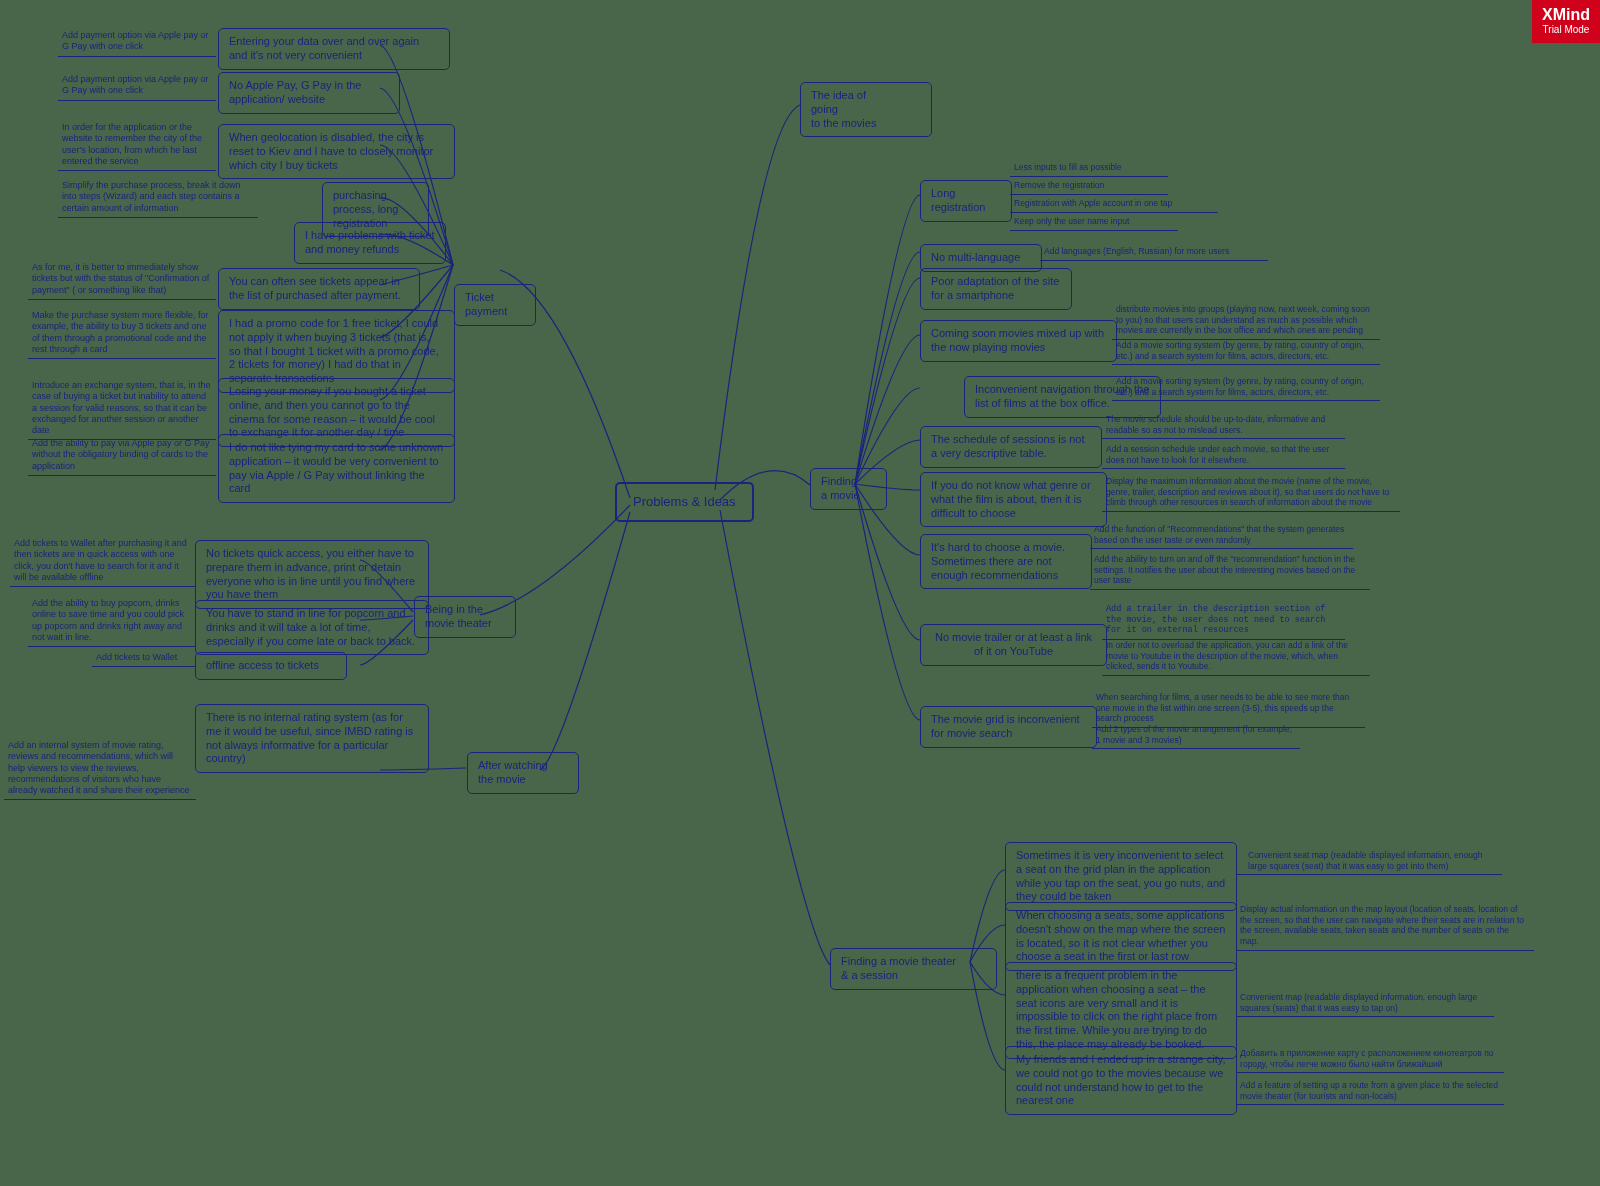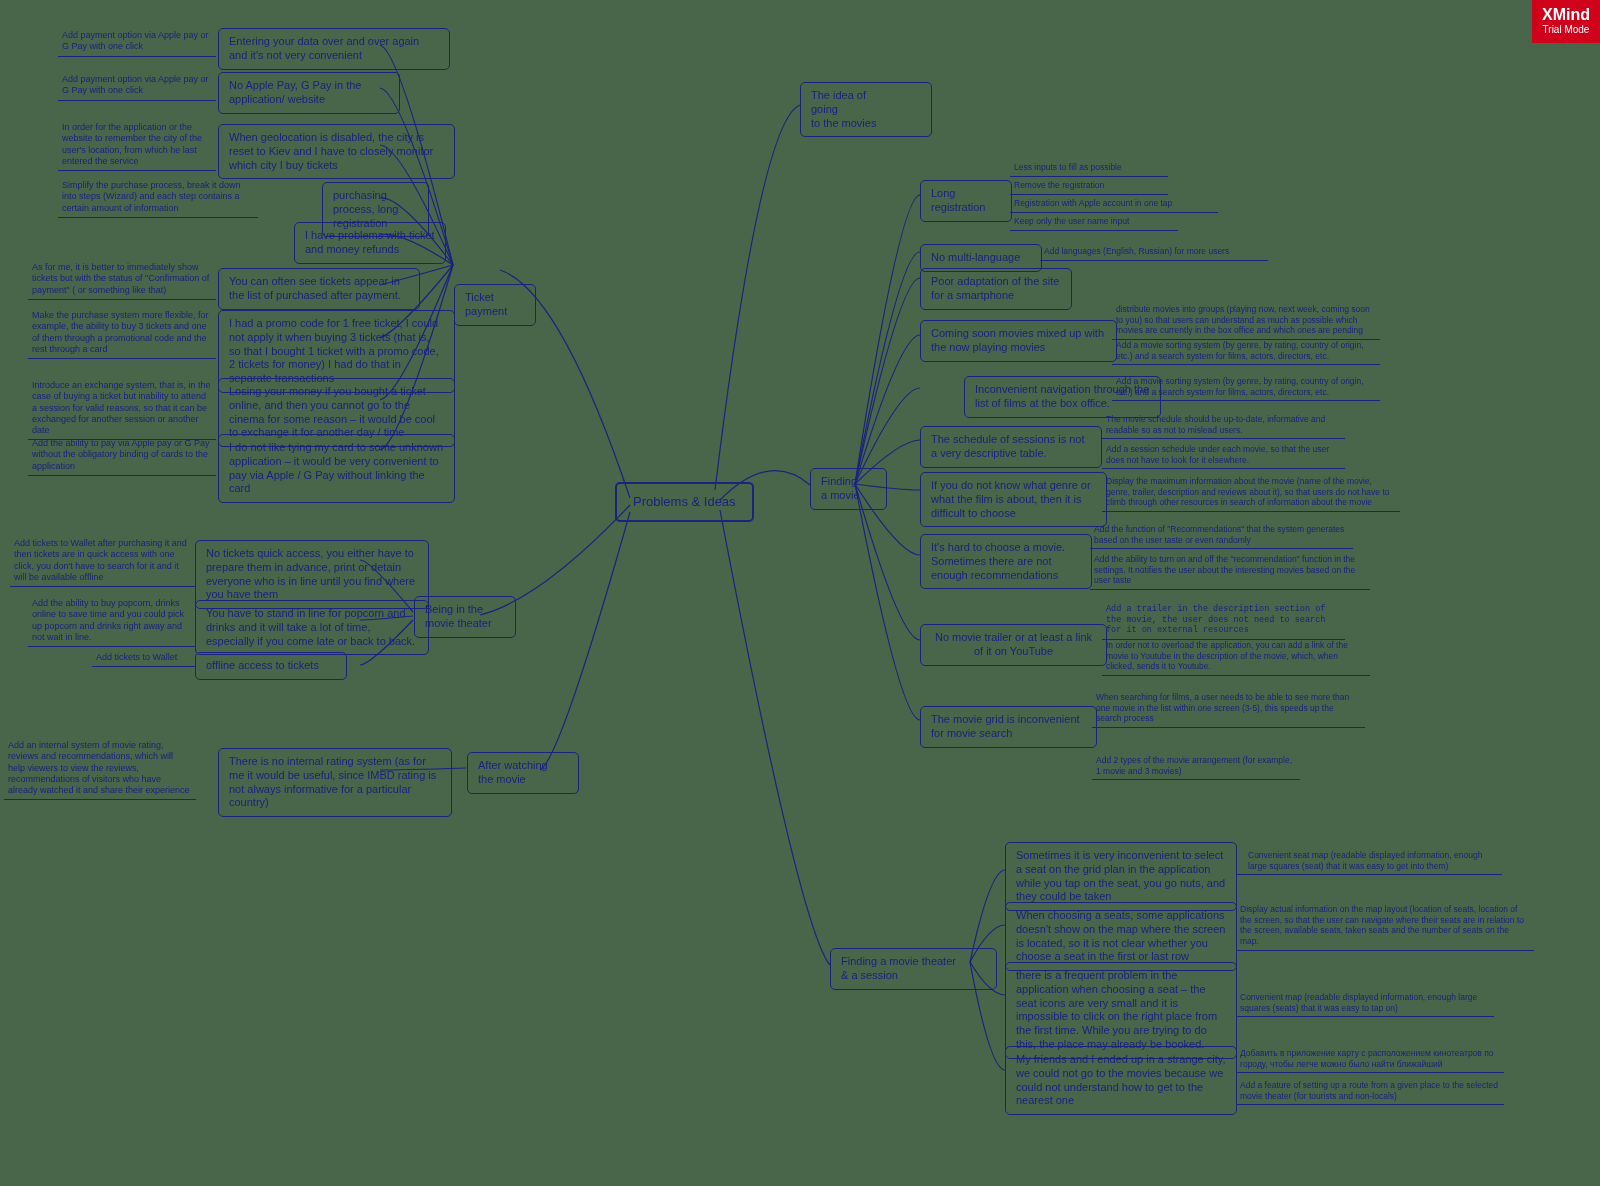--- a/index.html
+++ b/index.html
@@ -101,21 +101,21 @@
 <div class="leaf" style="left:28px;top:438px;width:180px;">Add the ability to pay via Apple pay or G Pay without the obligatory binding of cards to the application</div>
 
 <div class="node" style="left:195px;top:540px;width:212px;">No tickets quick access, you either have to prepare them in advance, print or detain everyone who is in line until you find where you have them</div>
 <div class="node" style="left:195px;top:600px;width:212px;">You have to stand in line for popcorn and drinks and it will take a lot of time, especially if you come late or back to back.</div>
 <div class="node" style="left:195px;top:652px;width:130px;">offline access to tickets</div>
 
 <div class="leaf" style="left:10px;top:538px;width:178px;">Add tickets to Wallet after purchasing it and then tickets are in quick access with one click, you don't have to search for it and it will be available offline</div>
 <div class="leaf" style="left:28px;top:598px;width:160px;">Add the ability to buy popcorn, drinks online to save time and you could pick up popcorn and drinks right away and not wait in line.</div>
 <div class="leaf" style="left:92px;top:652px;width:95px;">Add tickets to Wallet</div>
 
-<div class="node" style="left:195px;top:748px;width:212px;margin-left:23px;">There is no internal rating system (as for me it would be useful, since IMBD rating is not always informative for a particular country)</div>
+<div class="node" style="left:195px;top:704px;width:212px;">There is no internal rating system (as for me it would be useful, since IMBD rating is not always informative for a particular country)</div>
 <div class="leaf" style="left:4px;top:740px;width:184px;">Add an internal system of movie rating, reviews and recommendations, which will help viewers to view the reviews, recommendations of visitors who have already watched it and share their experience</div>
 
 <div class="node" style="left:920px;top:180px;width:70px;white-space:pre-line;">Long
 registration</div>
 <div class="node" style="left:920px;top:244px;width:100px;">No multi-language</div>
 <div class="node" style="left:920px;top:268px;width:130px;">Poor adaptation of the site for a smartphone</div>
 <div class="node" style="left:920px;top:320px;width:175px;">Coming soon movies mixed up with the now playing movies</div>
 <div class="node" style="left:920px;top:376px;width:175px;margin-left:44px;">Inconvenient navigation through the list of films at the box office.</div>
 <div class="node" style="left:920px;top:426px;width:160px;">The schedule of sessions is not a very descriptive table.</div>
 <div class="node" style="left:920px;top:472px;width:165px;">If you do not know what genre or what the film is about, then it is difficult to choose</div>
@@ -132,21 +132,21 @@
 <div class="leaf small" style="left:1112px;top:340px;width:260px;">Add a movie sorting system (by genre, by rating, country of origin, etc.) and a search system for films, actors, directors, etc.</div>
 <div class="leaf small" style="left:1112px;top:376px;width:260px;">Add a movie sorting system (by genre, by rating, country of origin, etc.) and a search system for films, actors, directors, etc.</div>
 <div class="leaf small" style="left:1102px;top:414px;width:235px;">The movie schedule should be up-to-date, informative and readable so as not to mislead users.</div>
 <div class="leaf small" style="left:1102px;top:444px;width:235px;">Add a session schedule under each movie, so that the user does not have to look for it elsewhere.</div>
 <div class="leaf small" style="left:1102px;top:476px;width:290px;">Display the maximum information about the movie (name of the movie, genre, trailer, description and reviews about it), so that users do not have to climb through other resources in search of information about the movie</div>
 <div class="leaf small" style="left:1090px;top:524px;width:255px;">Add the function of "Recommendations" that the system generates based on the user taste or even randomly</div>
 <div class="leaf small" style="left:1090px;top:554px;width:272px;">Add the ability to turn on and off the "recommendation" function in the settings. It notifies the user about the interesting movies based on the user taste</div>
 <div class="leaf small" style="left:1102px;top:604px;width:235px;font-family:Liberation Mono, monospace;">Add a trailer in the description section of the movie, the user does not need to search for it on external resources</div>
 <div class="leaf small" style="left:1102px;top:640px;width:260px;">In order not to overload the application, you can add a link of the movie to Youtube in the description of the movie, which, when clicked, sends it to Youtube.</div>
 <div class="leaf small" style="left:1092px;top:692px;width:265px;">When searching for films, a user needs to be able to see more than one movie in the list within one screen (3-5), this speeds up the search process</div>
-<div class="leaf small" style="left:1092px;top:724px;width:200px;margin-top:31px;">Add 2 types of the movie arrangement (for example, 1 movie and 3 movies)</div>
+<div class="leaf small" style="left:1092px;top:724px;width:200px;">Add 2 types of the movie arrangement (for example, 1 movie and 3 movies)</div>
 
 <div class="node" style="left:1005px;top:842px;width:210px;">Sometimes it is very inconvenient to select a seat on the grid plan in the application while you tap on the seat, you go nuts, and they could be taken</div>
 <div class="node" style="left:1005px;top:902px;width:210px;">When choosing a seats, some applications doesn't show on the map where the screen is located, so it is not clear whether you choose a seat in the first or last row</div>
 <div class="node" style="left:1005px;top:962px;width:210px;">there is a frequent problem in the application when choosing a seat – the seat icons are very small and it is impossible to click on the right place from the first time. While you are trying to do this, the place may already be booked.</div>
 <div class="node" style="left:1005px;top:1046px;width:210px;">My friends and I ended up in a strange city, we could not go to the movies because we could not understand how to get to the nearest one</div>
 
 <div class="leaf small" style="left:1236px;top:850px;width:250px;padding-left:12px;">Convenient seat map (readable displayed information, enough large squares (seat) that it was easy to get into them)</div>
 <div class="leaf small" style="left:1236px;top:904px;width:290px;">Display actual information on the map layout (location of seats, location of the screen, so that the user can navigate where their seats are in relation to the screen, available seats, taken seats and the number of seats on the map.</div>
 <div class="leaf small" style="left:1236px;top:992px;width:250px;">Convenient map (readable displayed information, enough large squares (seats) that it was easy to tap on)</div>
 <div class="leaf small" style="left:1236px;top:1048px;width:260px;">Добавить в приложение карту с расположением кинотеатров по городу, чтобы легче можно было найти ближайший</div>

